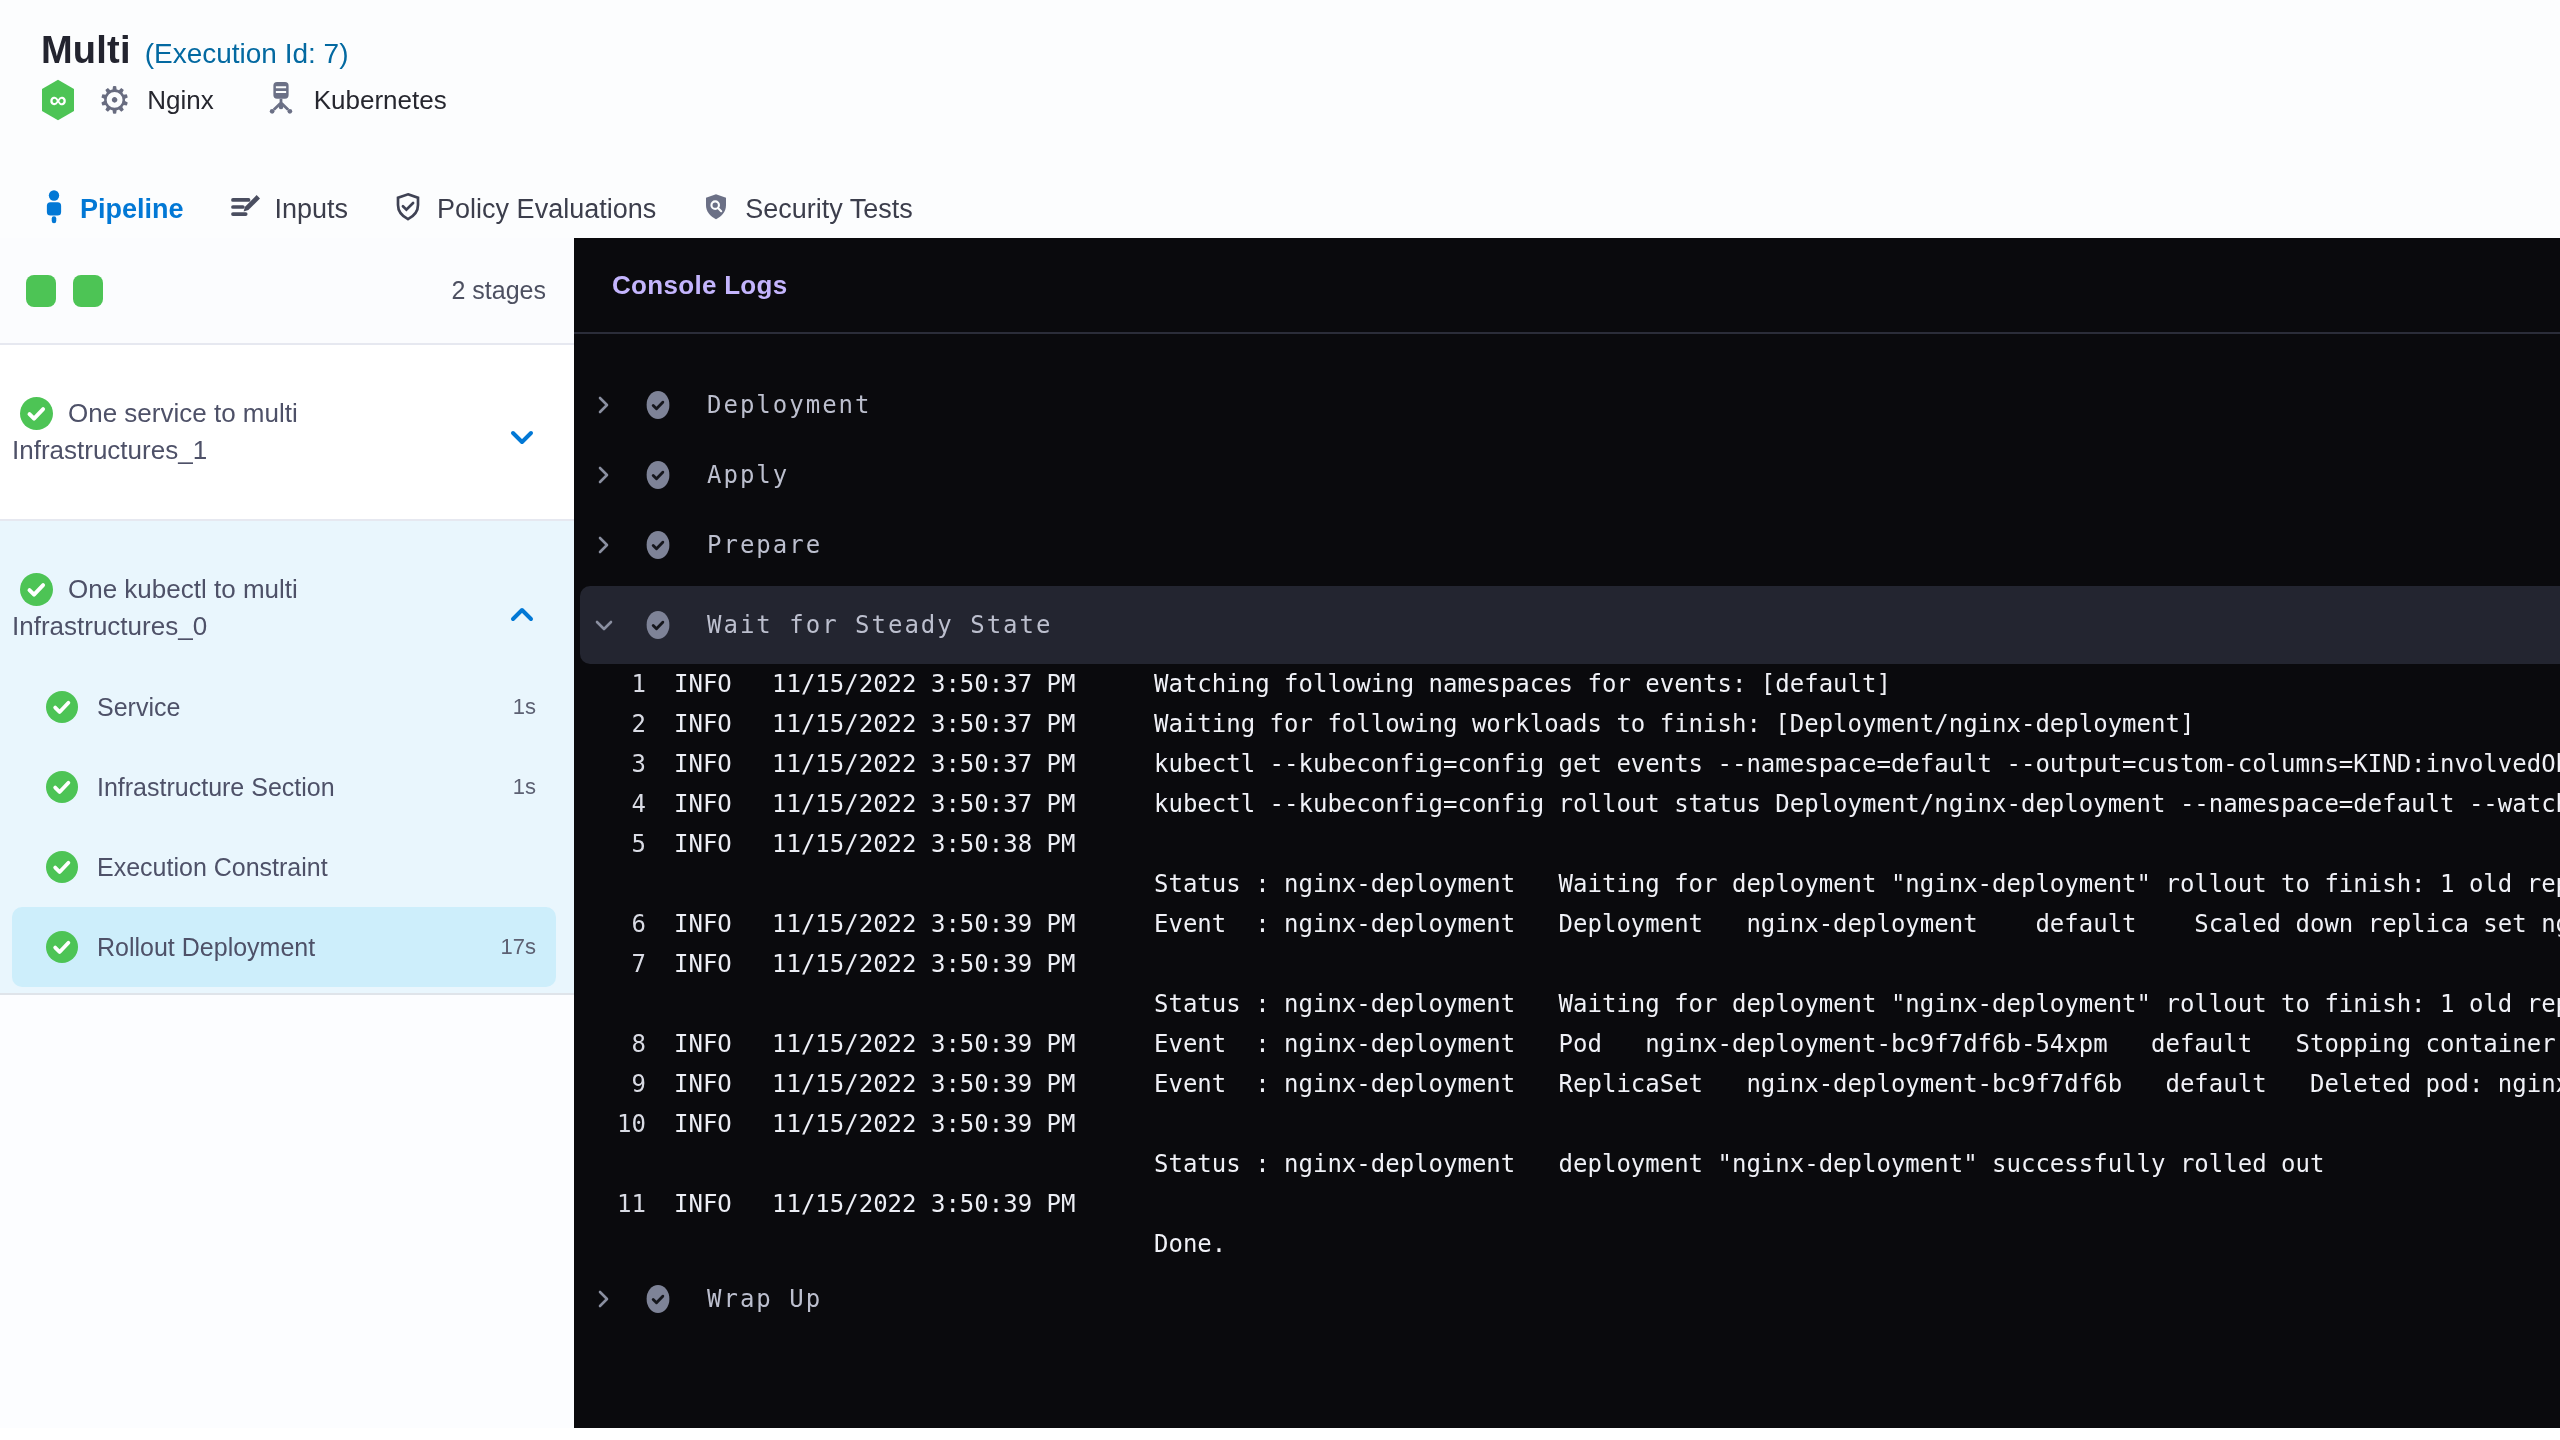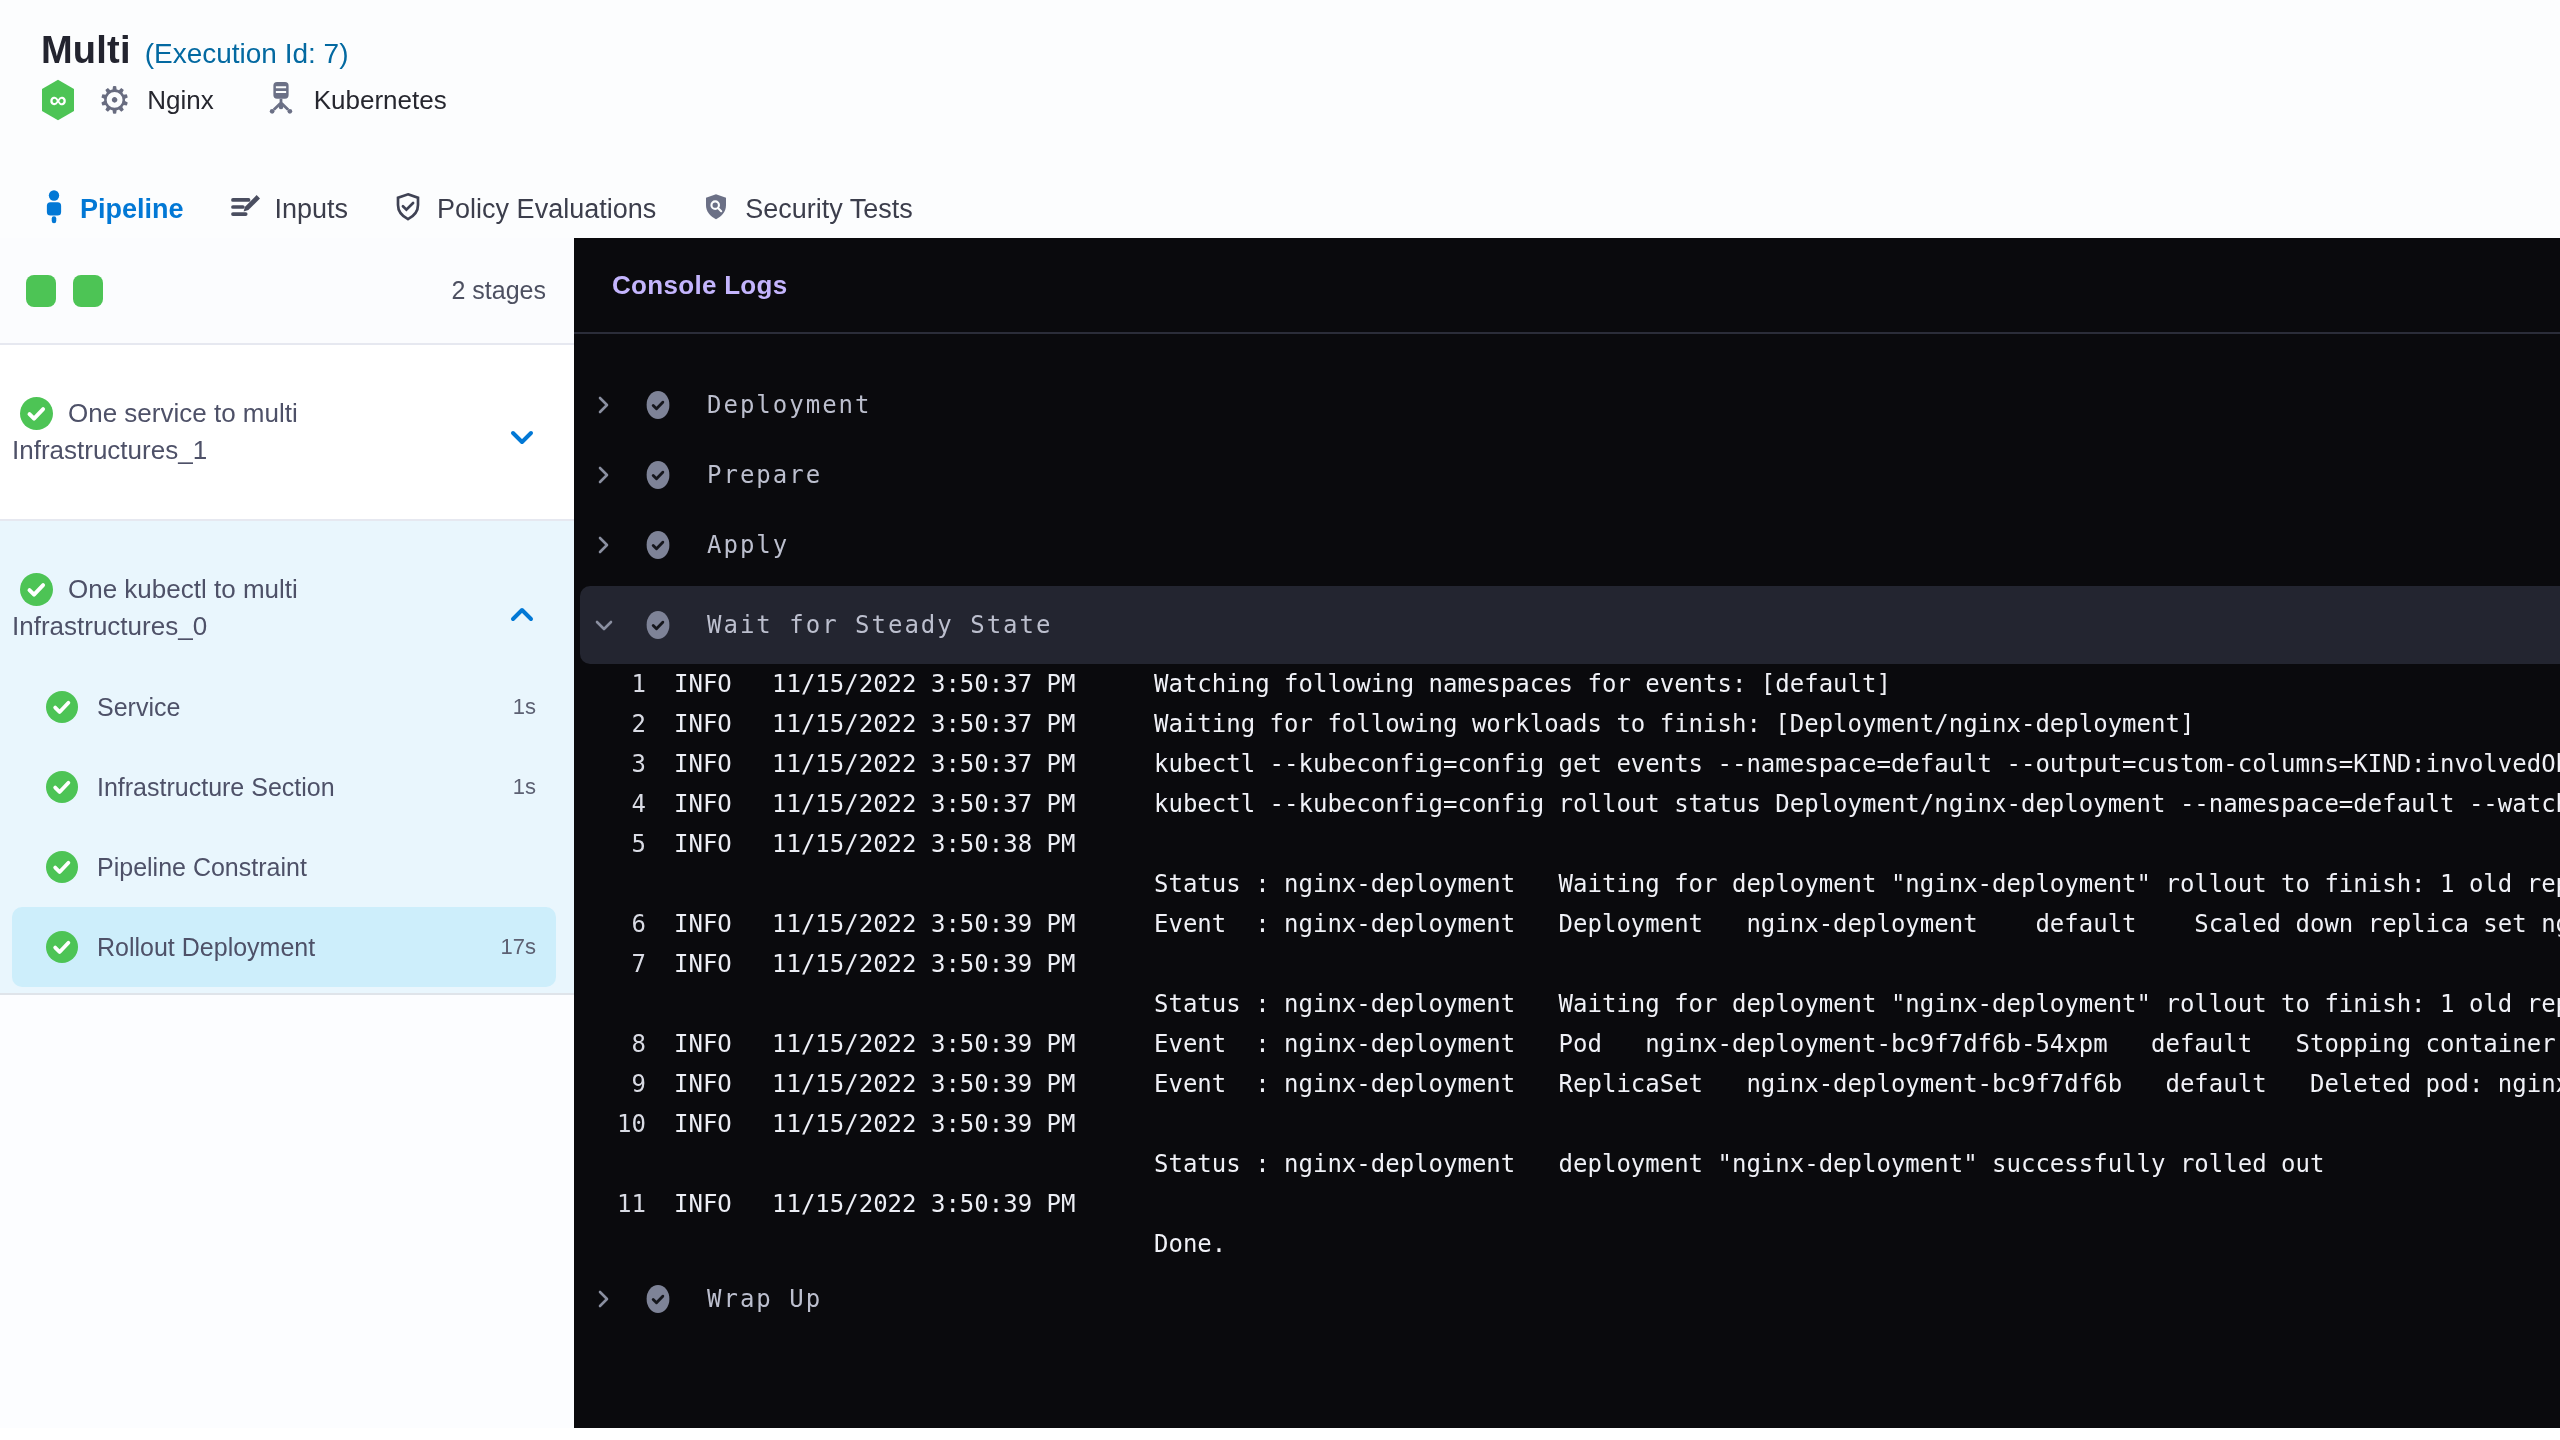--- a/index.html
+++ b/index.html
@@ -207,21 +207,21 @@
             <span class="step-dur">1s</span>
           </div>
 
           <div class="step">
             <span class="step-check icon">
               <svg width="32" height="32" viewBox="0 0 16 16">
                 <circle cx="8" cy="8" r="8" fill="#4dc455"></circle>
                 <path d="M4.6 8.3 l2.2 2.2 4.4-4.6" fill="none" stroke="#ffffff" stroke-width="1.9" stroke-linecap="round" stroke-linejoin="round"></path>
               </svg>
             </span>
-            <span class="step-label">Pipeline Constraint</span>
+            <span class="step-label">Execution Constraint</span>
             <span class="step-dur"></span>
           </div>
 
           <div class="step selected">
             <span class="step-check icon">
               <svg width="32" height="32" viewBox="0 0 16 16">
                 <circle cx="8" cy="8" r="8" fill="#4dc455"></circle>
                 <path d="M4.6 8.3 l2.2 2.2 4.4-4.6" fill="none" stroke="#ffffff" stroke-width="1.9" stroke-linecap="round" stroke-linejoin="round"></path>
               </svg>
             </span>
@@ -260,36 +260,36 @@
               <svg width="20" height="22" viewBox="0 0 20 22">
                 <path d="M6 4 l7 7 -7 7" fill="none" stroke="#8a8fa0" stroke-width="2.6" stroke-linecap="round" stroke-linejoin="round"></path>
               </svg>
             </span>
             <span class="badge icon">
               <svg width="24" height="30" viewBox="0 0 16 20">
                 <ellipse cx="8" cy="10" rx="7.6" ry="9.4" fill="#7e8397"></ellipse>
                 <path d="M4.8 10.3 l2.2 2.2 4.2-4.4" fill="none" stroke="#15161c" stroke-width="1.9" stroke-linecap="round" stroke-linejoin="round"></path>
               </svg>
             </span>
-            <span class="sec-label">Prepare</span>
+            <span class="sec-label">Apply</span>
           </div>
 
           <div class="log-section">
             <span class="chev icon">
               <svg width="20" height="22" viewBox="0 0 20 22">
                 <path d="M6 4 l7 7 -7 7" fill="none" stroke="#8a8fa0" stroke-width="2.6" stroke-linecap="round" stroke-linejoin="round"></path>
               </svg>
             </span>
             <span class="badge icon">
               <svg width="24" height="30" viewBox="0 0 16 20">
                 <ellipse cx="8" cy="10" rx="7.6" ry="9.4" fill="#7e8397"></ellipse>
                 <path d="M4.8 10.3 l2.2 2.2 4.2-4.4" fill="none" stroke="#15161c" stroke-width="1.9" stroke-linecap="round" stroke-linejoin="round"></path>
               </svg>
             </span>
-            <span class="sec-label">Apply</span>
+            <span class="sec-label">Prepare</span>
           </div>
         </div>
 
       <div class="log-section active">
         <span class="chev icon">
           <svg width="20" height="22" viewBox="0 0 20 22">
             <path d="M3 8 l7 7 7-7" fill="none" stroke="#8a8fa0" stroke-width="2.6" stroke-linecap="round" stroke-linejoin="round"></path>
           </svg>
         </span>
         <span class="badge icon">

